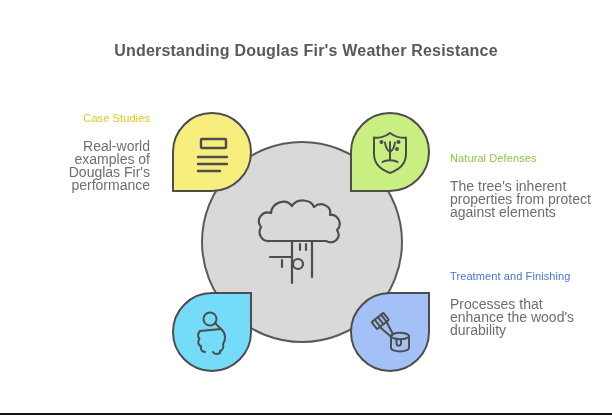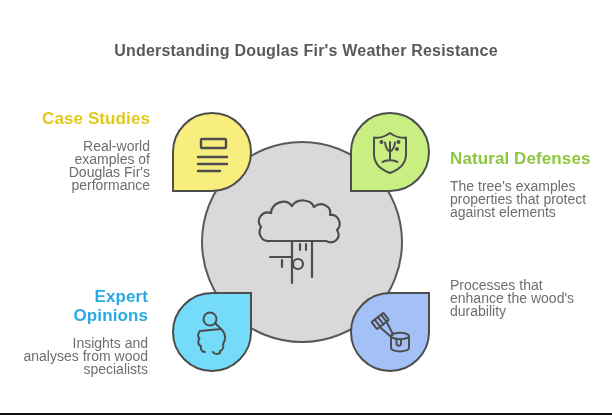--- a/index.html
+++ b/index.html
@@ -31,21 +31,21 @@
     display:flex;align-items:center;justify-content:center;
     z-index:2;
   }
   .tear.tl{left:172px;top:112px;border-radius:50% 50% 50% 0;}
   .tear.tr{left:350px;top:112px;border-radius:50% 50% 50% 0;}
   .tear.bl{left:172px;top:292px;border-radius:50% 0 50% 50%;}
   .tear.br{left:350px;top:292px;border-radius:50% 0 50% 50%;}
   .tear svg{display:block;}
   
   .txt{position:absolute;z-index:3;}
-  .txt h2{margin:0;font-size:17px;font-weight:bold;line-height:19px;letter-spacing:.1px;}
+  .txt h2{margin:0;font-size:11px;font-weight:normal;line-height:19px;letter-spacing:.1px;}
   .txt p{margin:12px 0 0 0;font-size:14px;line-height:13px;}
   .txt.align-right{text-align:right;}
   .txt.align-left{text-align:left;}
   .txt.tl{left:24px;top:109px;width:126px;}
   .txt.tr{left:450px;top:109px;width:142px;margin-top:40px;}
   .txt.bl{left:18px;top:287px;width:130px;}
   .txt.br{left:450px;top:267px;width:135px;}
   .bottom-bar{
     position:absolute;left:0;bottom:1px;width:612px;height:2px;z-index:4;
   }
@@ -128,26 +128,23 @@
     </span>
   </div>
 
   <div class="txt tl align-right">
     <h2 style="color: rgb(227, 200, 28);">Case Studies</h2>
     <p style="color: rgb(109, 110, 113);">Real-world examples of Douglas Fir's performance</p>
   </div>
 
   <div class="txt tr align-left">
     <h2 style="color: rgb(141, 198, 63);">Natural Defenses</h2>
-    <p style="color: rgb(109, 110, 113);">The tree's examples properties that protect against elements</p>
+    <p style="color: rgb(109, 110, 113);">The tree's inherent properties from protect against elements</p>
   </div>
 
-  <div class="txt bl align-right">
-    <h2 style="color: rgb(41, 170, 225);">Expert Opinions</h2>
-    <p style="color: rgb(109, 110, 113);">Insights and analyses from wood specialists</p>
-  </div>
 
   <div class="txt br align-left">
+    <h2 style="color: rgb(67, 119, 214);">Treatment and Finishing</h2>
     <p style="color: rgb(109, 110, 113);">Processes that enhance the wood's durability</p>
   </div>
 
   <div class="bottom-bar" style="background-color: rgb(17, 17, 17);"></div>
 </div>
 
 </body></html>

